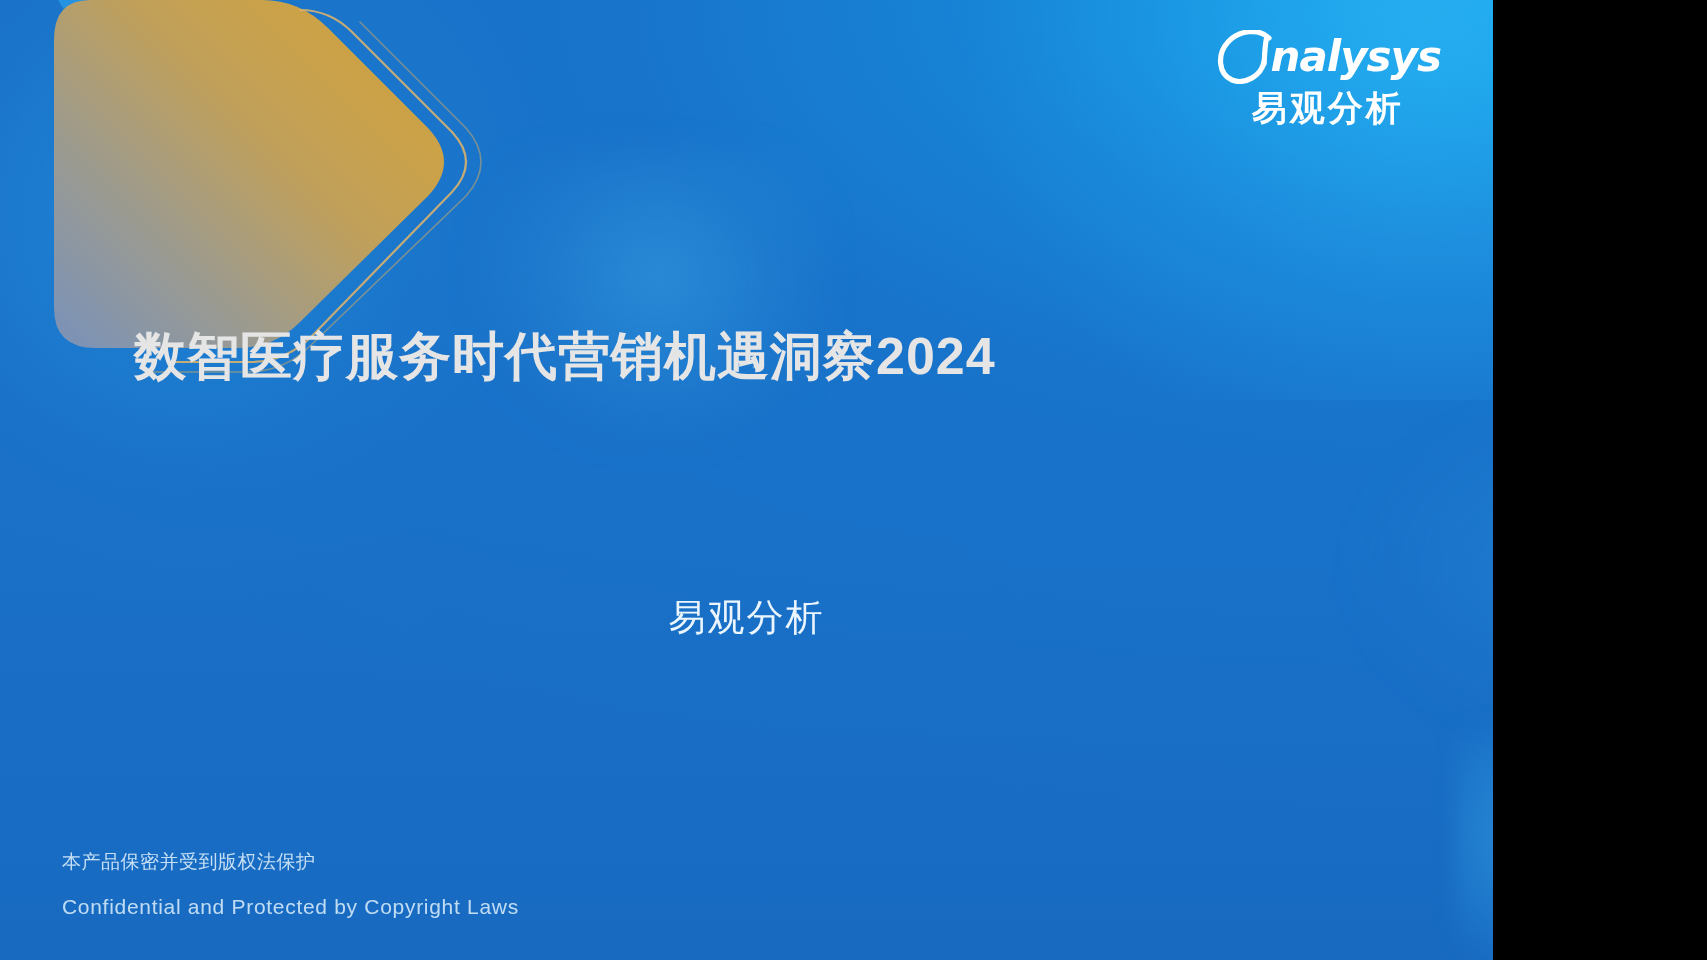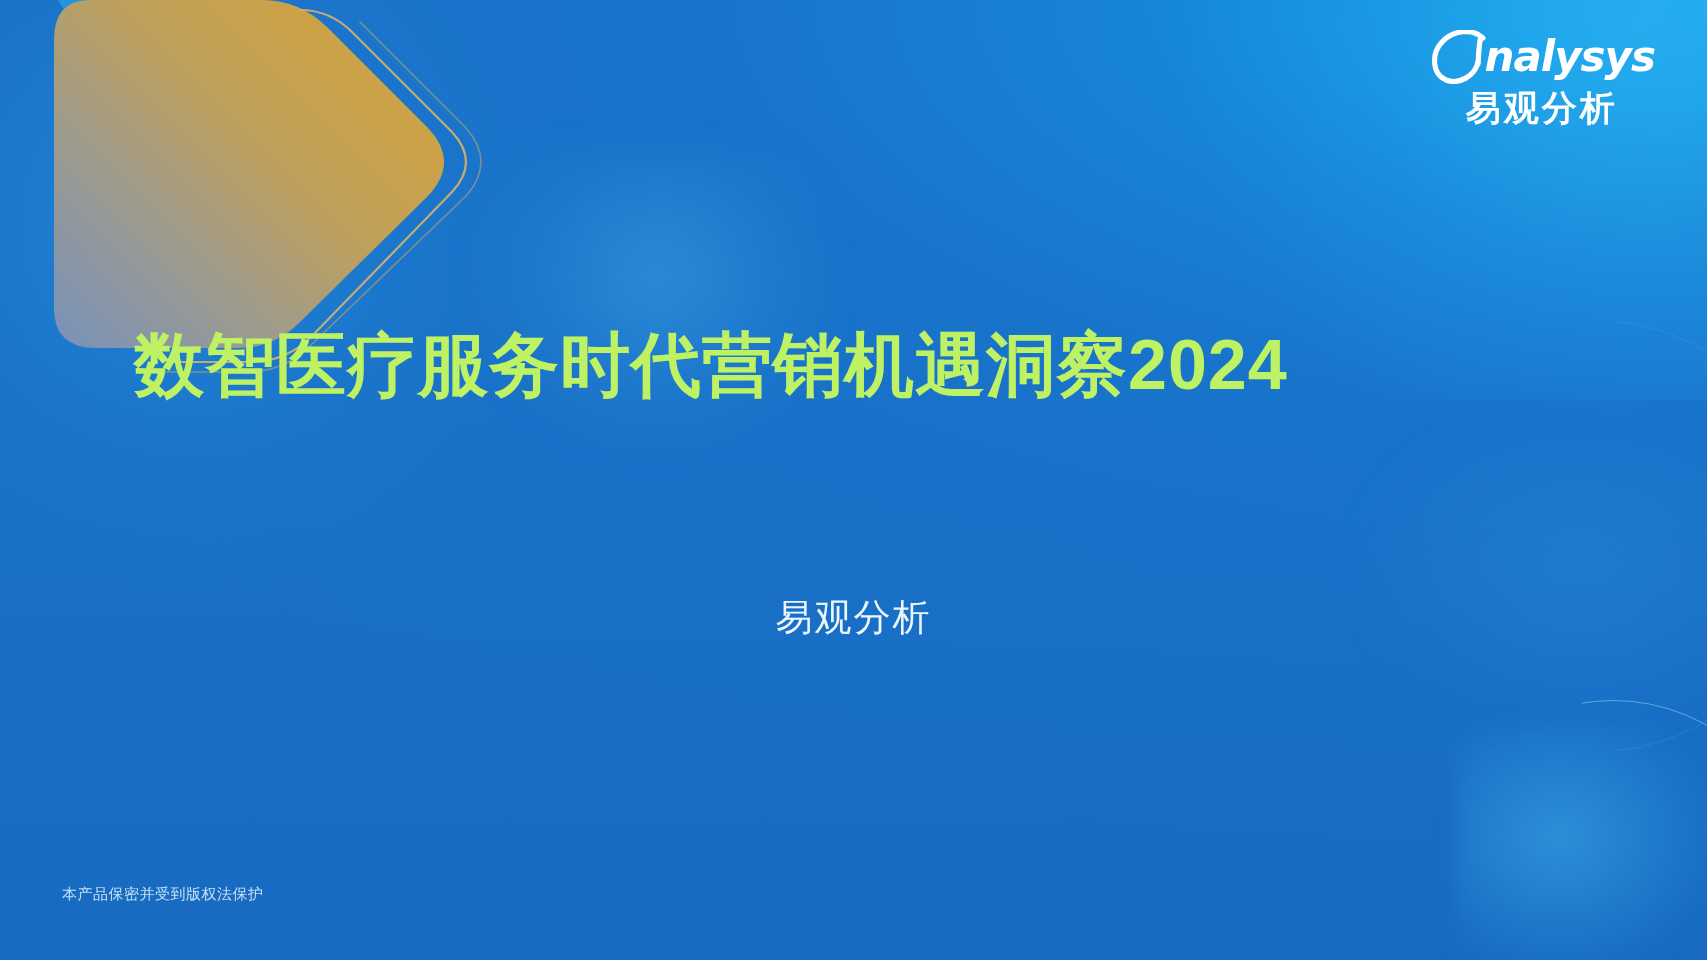--- a/index.html
+++ b/index.html
@@ -2,21 +2,21 @@
 <html><head>
 <meta charset="utf-8">
 <style>
   html, body {
     margin: 0;
     padding: 0;
     background: #000;
   }
   #slide {
     position: relative;
-    width: 1707px;
+    width: 1493px;
     height: 960px;
     overflow: hidden;
     font-family: "Liberation Sans", "DejaVu Sans", sans-serif;
     background: #1A72C8;
   }
 
   
   .bg-base {
     position: absolute;
     inset: 0;
@@ -136,23 +136,23 @@
     color: #ffffff;
     text-align: center;
   }
 
   
   .title {
     position: absolute;
     left: 134px;
     top: 328px;
     width: 1450px;
-    font-size: 70px;
+    font-size: 52px;
     font-weight: 700;
-    color: #bef264;
+    color: #e5e5e5;
     letter-spacing: 1px;
     line-height: 1.08;
     white-space: nowrap;
   }
 
   
   .subtitle {
     position: absolute;
     left: 0; right: 0;
     top: 588px;
@@ -167,23 +167,23 @@
 
   
   .footer {
     position: absolute;
     left: 62px;
     bottom: 42px;
     color: #CFE6F8;
     line-height: 1.1;
   }
   .footer-cn {
-    font-size: 15px;
+    font-size: 19px;
     letter-spacing: 0.5px;
-    margin-bottom: 16px;
+    margin-bottom: 22px;
     opacity: 0.95;
   }
   .footer-en {
     font-size: 21px;
     letter-spacing: 0.7px;
     opacity: 0.92;
   }
 </style>
 </head>
 <body>
@@ -269,15 +269,16 @@
   </div>
 
   <div class="title">数智医疗服务时代营销机遇洞察2024</div>
 
   <div class="subtitle">
     <div>易观分析</div>
   </div>
 
   <div class="footer">
     <div class="footer-cn">本产品保密并受到版权法保护</div>
+    <div class="footer-en">Confidential and Protected by Copyright Laws</div>
   </div>
 
 </div>
 
 </body></html>

